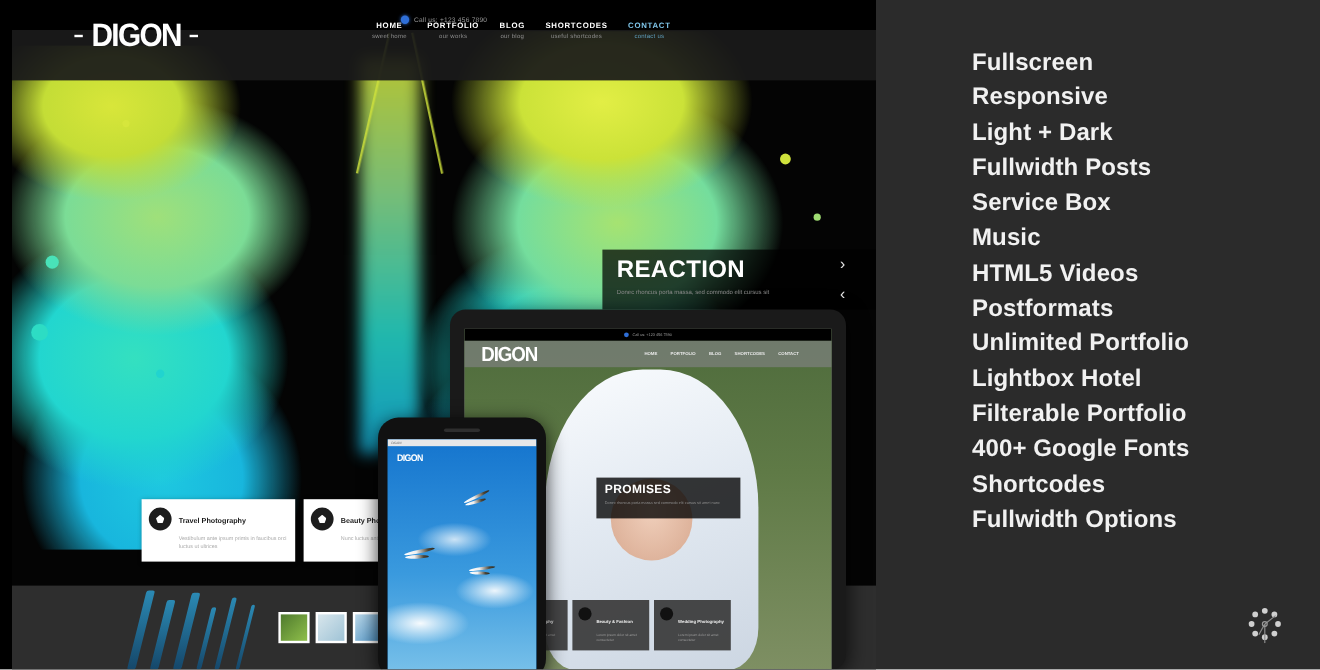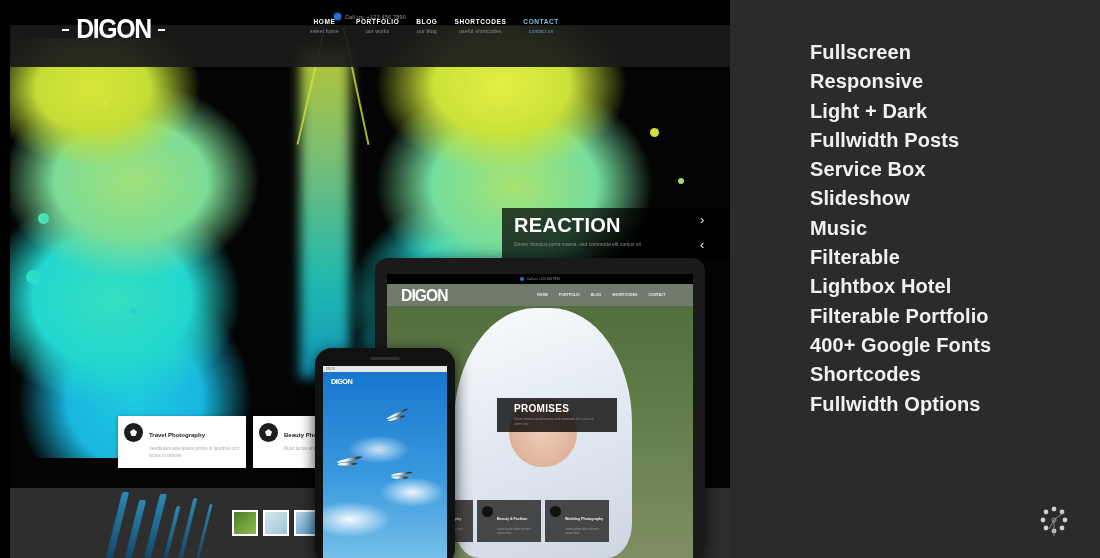--- a/index.html
+++ b/index.html
@@ -168,21 +168,21 @@
   .t-dot { width:4px; height:4px; border-radius:50%; background:#2f6fd8; }
   .t-call { color:#9a9a9a; font-size:3.2px; }
   .t-header { position:absolute; left:0; top:10px; width:100%; height:22px;
               background:rgba(120,126,118,.82); }
   .t-logo { position:absolute; left:12px; top:12px; color:#fff; font-size:17px;
             font-weight:700; letter-spacing:-1px; transform:scaleX(.92); }
   .t-nav { position:absolute; left:150px; top:19px; display:flex; gap:11px; }
   .t-nav span { color:#e9e9e9; font-size:3.6px; font-weight:700; }
   .t-cap {
     position:absolute; left:110px; top:124px; width:120px; height:34px;
-    background:rgba(0,0,0,.78); padding:5px 17px;
+    background:rgba(0,0,0,.78); padding:5px 7px;
   }
   .t-cap-h { color:#fff; font-size:10px; font-weight:700; letter-spacing:.3px; }
   .t-cap-p { color:#8a8a8a; font-size:3.2px; margin-top:3px; line-height:1.6; }
   .t-svcs { position:absolute; left:22px; bottom:16px; display:flex; gap:4px; }
   .t-svc { width:64px; height:42px; background:rgba(58,58,58,.93);
            padding:6px 5px; display:flex; gap:4px; }
   .t-svc-ic { width:11px; height:11px; border-radius:50%; background:#111; flex:0 0 auto; }
   .t-svc-h { color:#efefef; font-size:3.6px; font-weight:700; line-height:1.5; }
   .t-svc-p { color:#9a9a9a; font-size:2.8px; margin-top:3px; line-height:1.6; }
 
@@ -409,23 +409,24 @@
 
     </div>
   </div>
 
   <div class="panel">
     <div class="feature">Fullscreen</div>
     <div class="feature">Responsive</div>
     <div class="feature">Light + Dark</div>
     <div class="feature">Fullwidth Posts</div>
     <div class="feature">Service Box</div>
-    <div class="feature">Slideshow</div>
     <div class="feature">Music</div>
-    <div class="feature">Filterable</div>
+    <div class="feature">HTML5 Videos</div>
+    <div class="feature">Postformats</div>
+    <div class="feature">Unlimited Portfolio</div>
     <div class="feature">Lightbox Hotel</div>
     <div class="feature">Filterable Portfolio</div>
     <div class="feature">400+ Google Fonts</div>
     <div class="feature">Shortcodes</div>
     <div class="feature">Fullwidth Options</div>
 
     <div class="mark">
       <svg width="32" height="32" viewBox="0 0 32 32">
         <g fill="#cfcfcf">
           <circle cx="16" cy="5" r="2.4"></circle>

